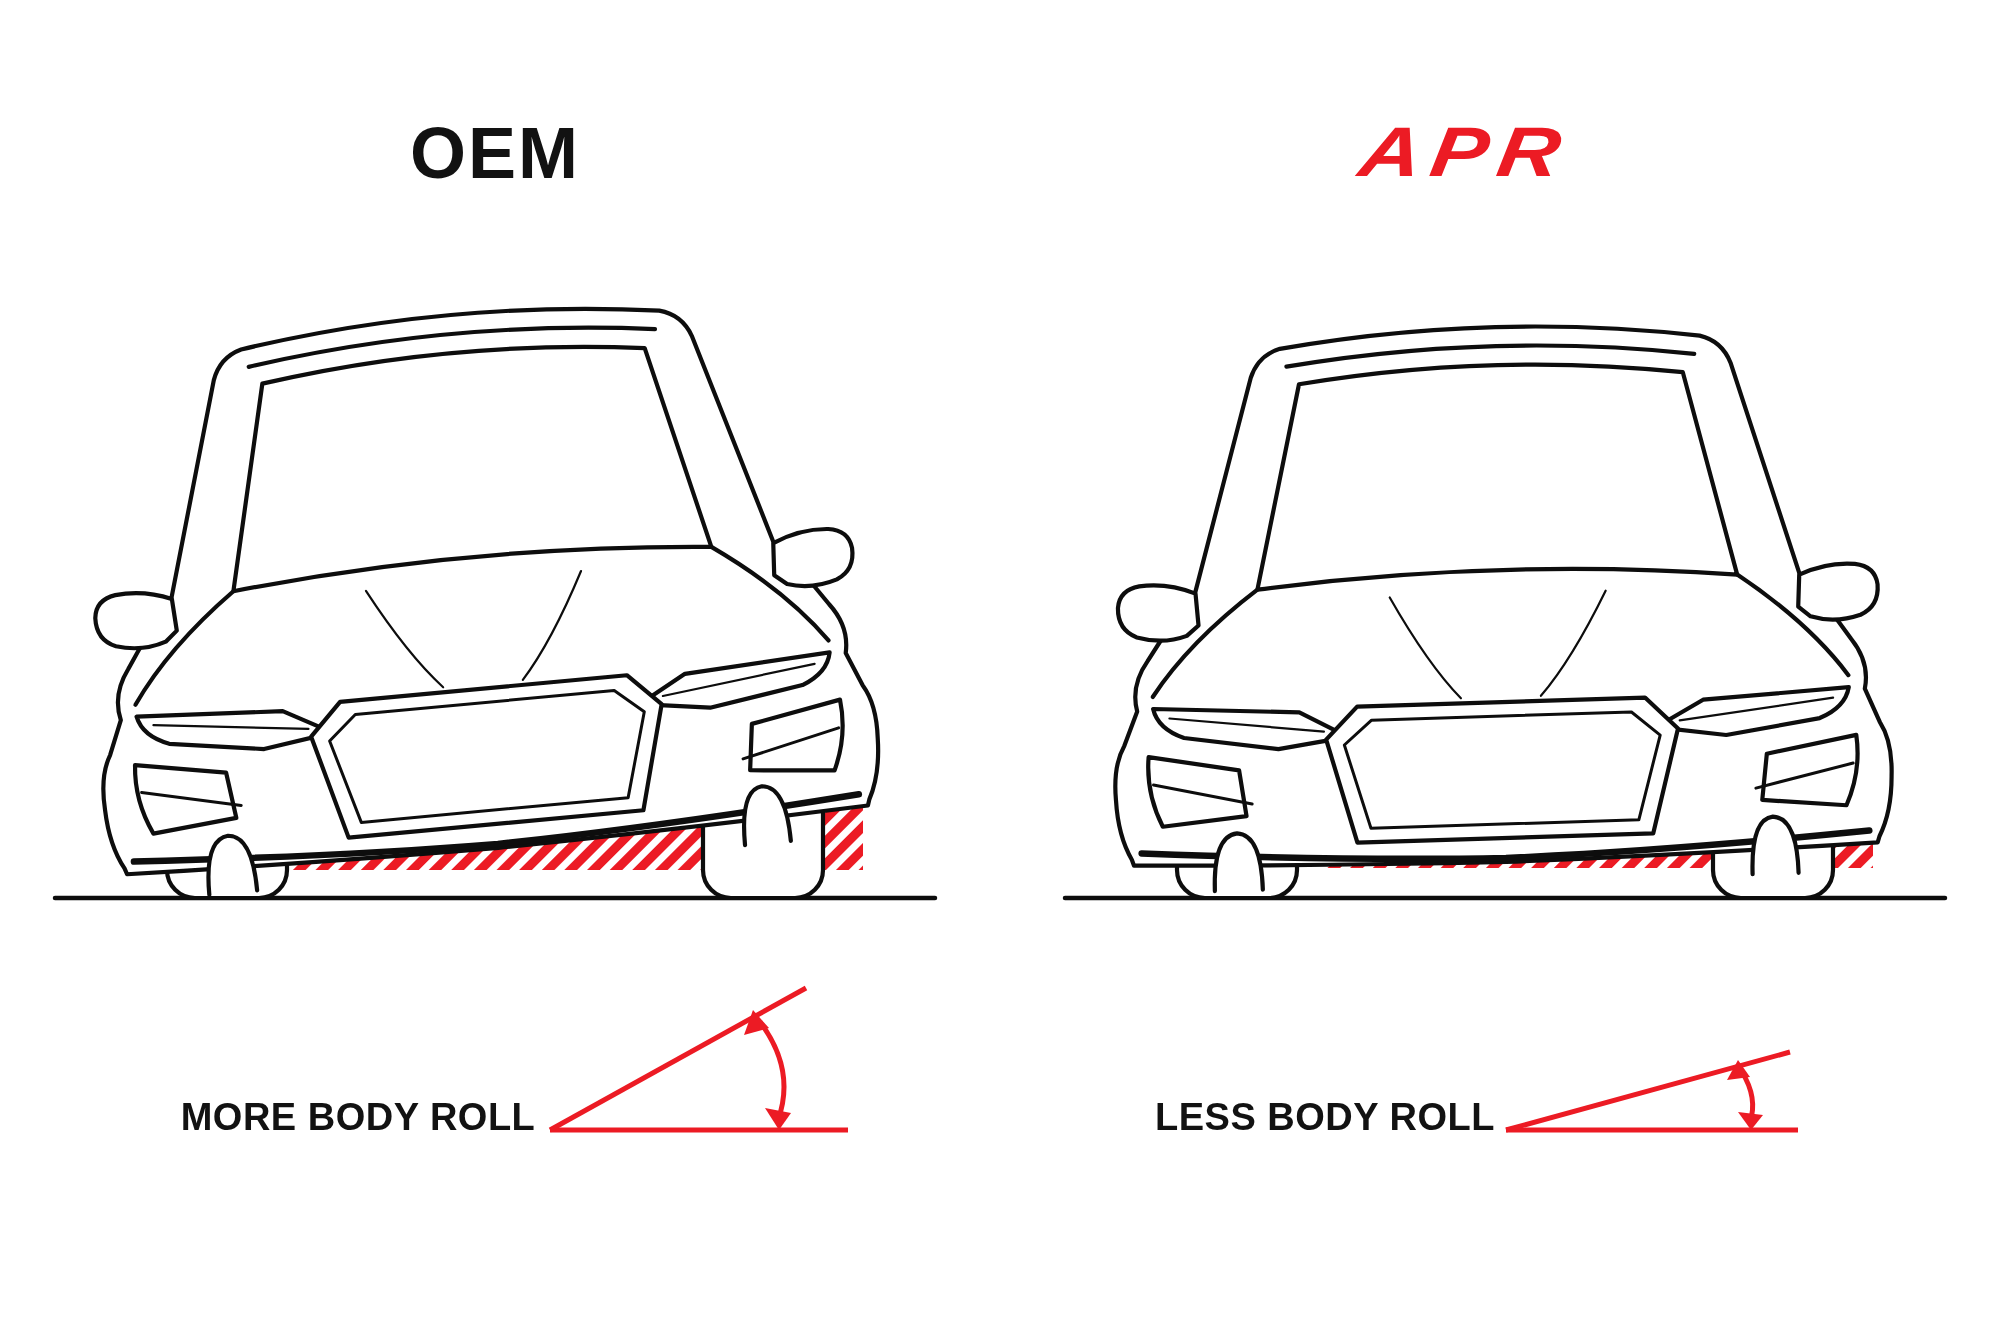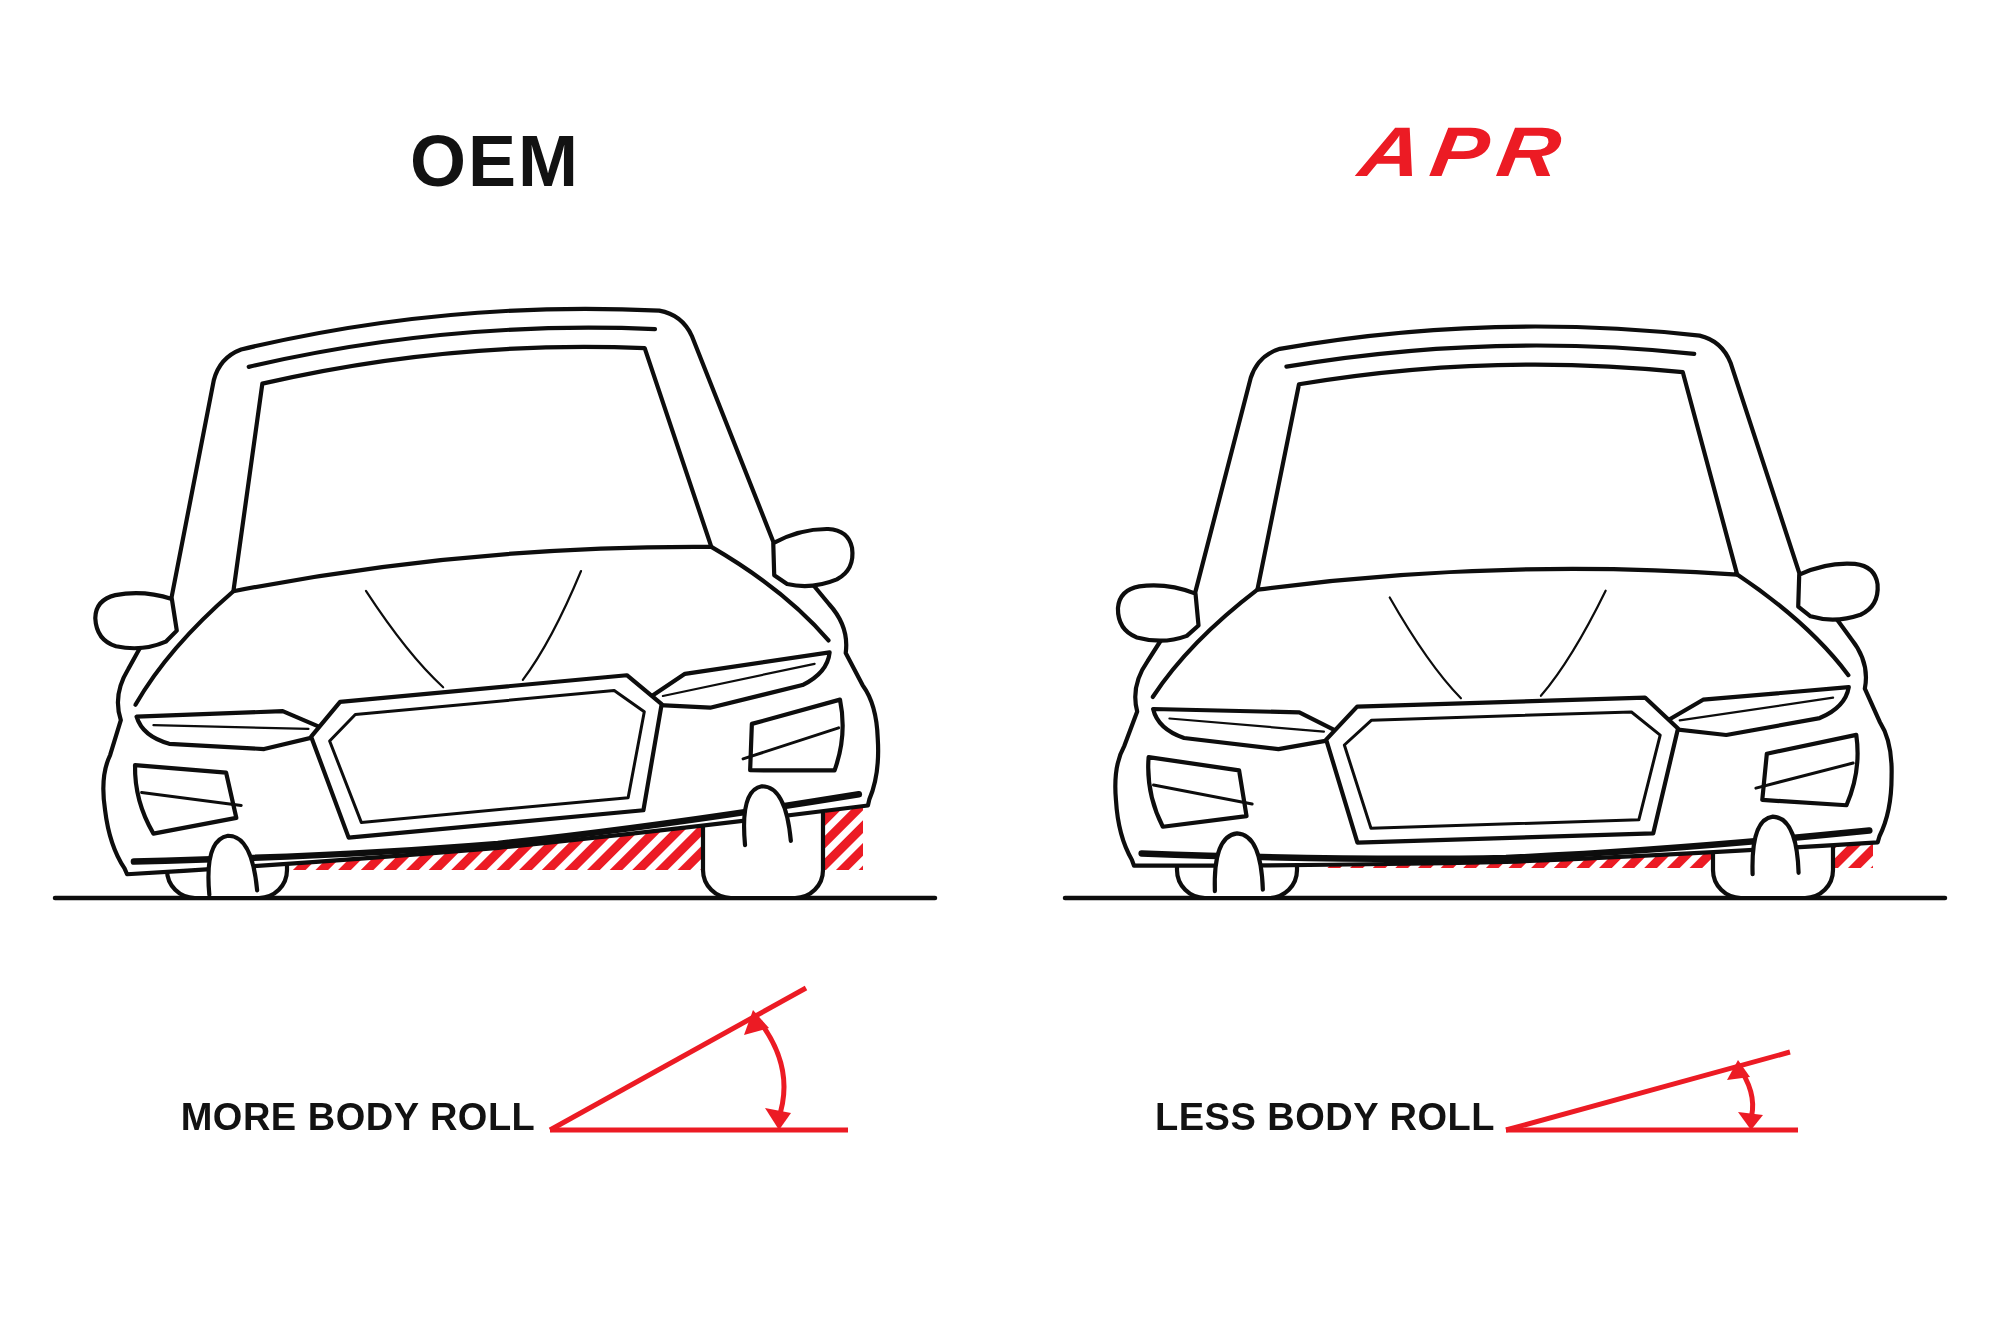--- a/index.html
+++ b/index.html
@@ -11,21 +11,21 @@
   html,body{background:#ffffff;}
   body{font-family:"Liberation Sans","DejaVu Sans",sans-serif;}
   .stage{
     position:relative;width:2000px;height:1334px;background:#ffffff;overflow:hidden;
   }
   .panel-title{
     position:absolute;top:112px;transform:translateX(-50%);
     font-size:72px;font-weight:bold;letter-spacing:2px;color:var(--text-black);
     white-space:nowrap;
   }
-  .panel-title.oem{left:495px;margin-top:8px;}
+  .panel-title.oem{left:495px;}
   .apr-logo{
     position:absolute;top:112px;left:1465px;
     font-size:70px;font-weight:bold;font-style:italic;
     letter-spacing:8px;color:var(--accent-red);
     transform:translateX(-50%) skewX(-9deg) scaleX(1.22);
     white-space:nowrap;
   }
   .car-panel{position:absolute;width:920px;height:660px;}
   .car-panel.left{left:35px;top:268px;}
   .car-panel.right{left:1045px;top:268px;}

